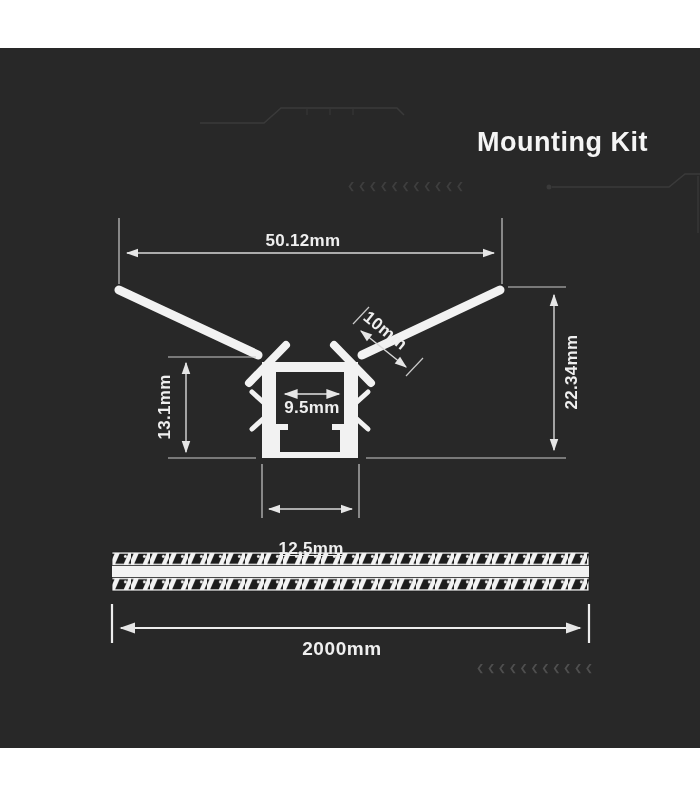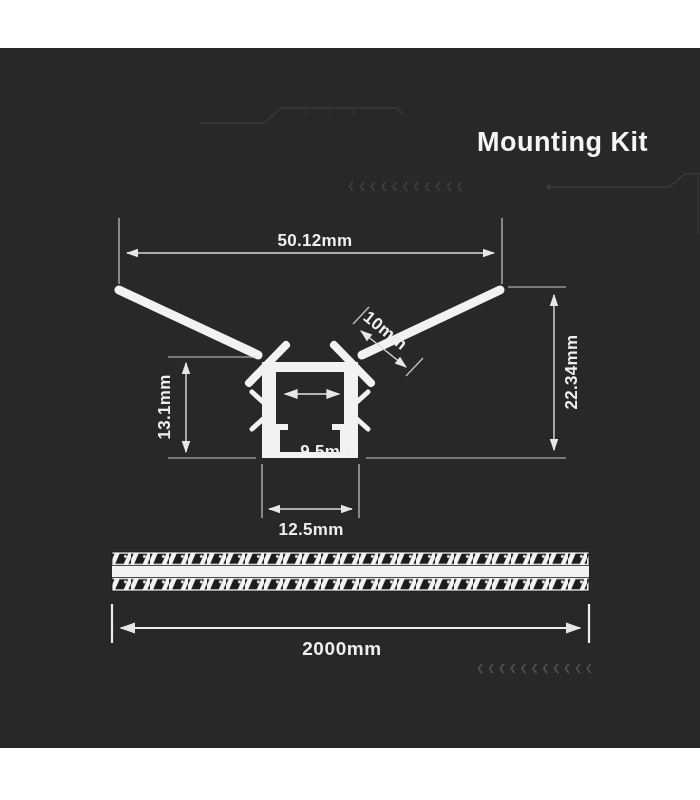--- a/index.html
+++ b/index.html
@@ -123,29 +123,29 @@
 
     <g stroke="#ededed" stroke-width="2.2">
       <line x1="112" y1="604" x2="112" y2="643"></line>
       <line x1="589" y1="604" x2="589" y2="643"></line>
       <line x1="121" y1="628" x2="580" y2="628" stroke-width="1.8" marker-start="url(#ah)" marker-end="url(#ah)"></line>
     </g>
   </svg>
 
   <div class="title">Mounting Kit</div>
 
-  <div class="dim-label" style="left:312px;top:241px;padding-left:6px;">50.12mm</div>
+  <div class="dim-label" style="left:300px;top:241px;padding-left:6px;">50.12mm</div>
 
   <div class="dim-label rot-wing" style="left:385px;top:331px;">10mm</div>
 
   <div class="dim-label rot-ccw" style="left:165px;top:407px;">13.1mm</div>
 
-  <div class="dim-label" style="left:328px;top:408px;margin-top:44px;">9.5mm</div>
+  <div class="dim-label" style="left:312px;top:408px;">9.5mm</div>
 
   <div class="dim-label rot-ccw" style="left:572px;top:372px;">22.34mm</div>
 
-  <div class="dim-label" style="left:311px;top:530px;">12.5mm</div>
+  <div class="dim-label" style="left:311px;top:549px;text-decoration:underline;">12.5mm</div>
 
   <div class="dim-label big" style="left:342px;top:649px;">2000mm</div>
 
   <div class="chevrons top">❮❮❮❮❮❮❮❮❮❮❮</div>
   <div class="chevrons bottom">❮❮❮❮❮❮❮❮❮❮❮</div>
 </div>
 
 </body></html>

